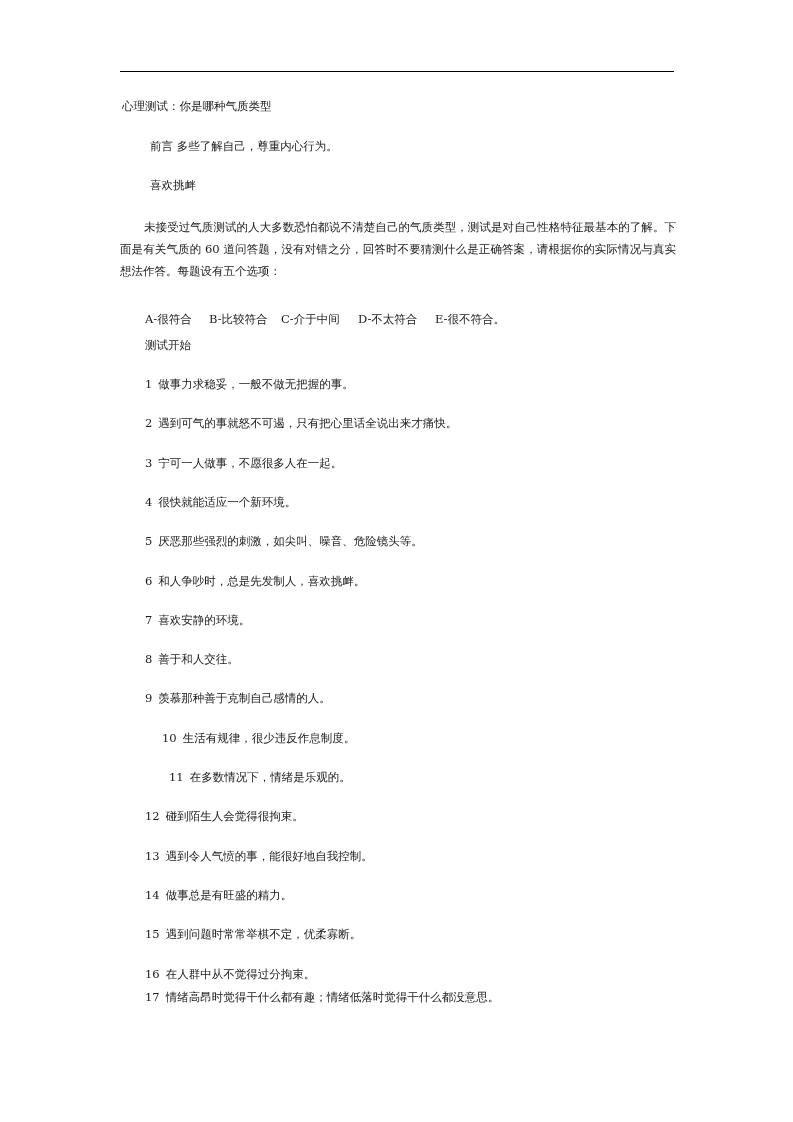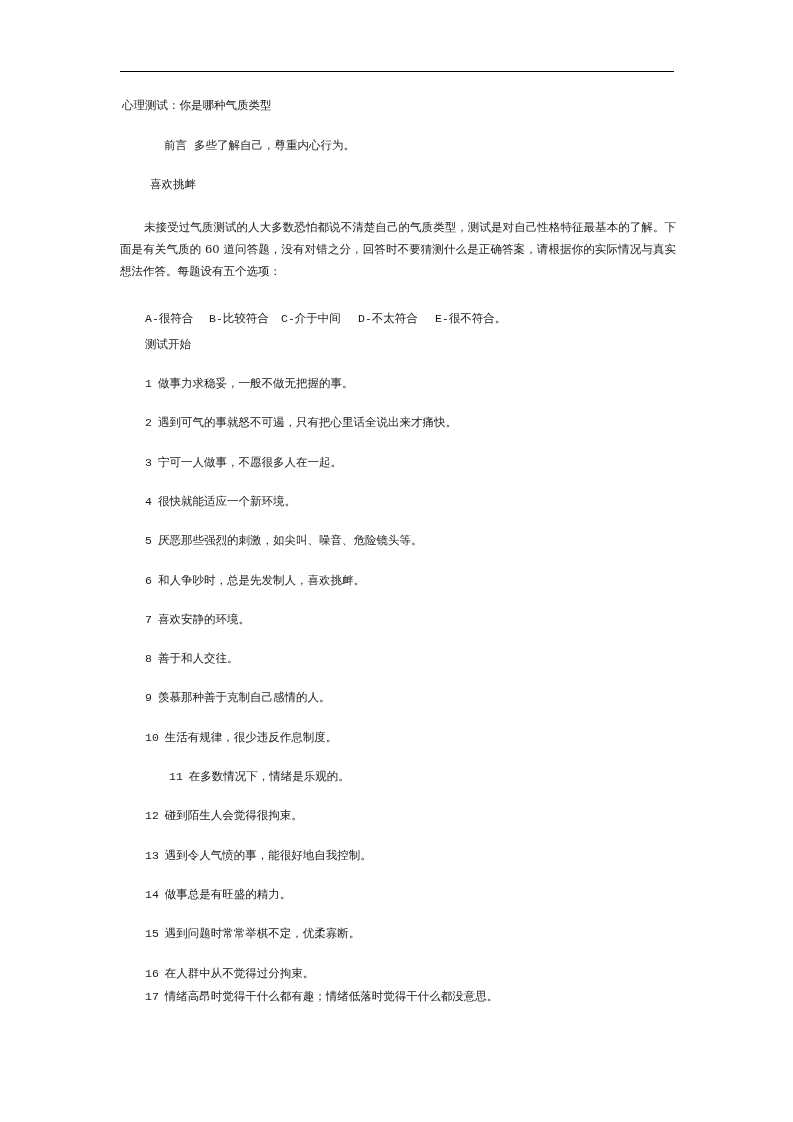--- a/index.html
+++ b/index.html
@@ -1,52 +1,52 @@
 <!DOCTYPE html>
 <html><head>
 <meta charset="utf-8">
 <style>
   html, body { margin: 0; padding: 0; background: #ffffff; }
   body { width: 793px; height: 1122px; position: relative; overflow: hidden;
          font-family: "DejaVu Serif", "Liberation Serif", serif; color: #1a1a1a; }
   .rule { position: absolute; left: 120px; top: 71px; width: 554px; height: 0;
           border-top: 1.3px solid #000; }
-  .line { position: absolute; font-size: 11.5px; line-height: 14px; white-space: nowrap; font-family: Liberation Mono, monospace; }
+  .line { position: absolute; font-size: 11.5px; line-height: 14px; white-space: nowrap; }
   .para { position: absolute; left: 120px; top: 216px; width: 556px;
           font-size: 11.5px; line-height: 22px; text-indent: 24px; text-align: justify; }
   .opt { display: inline-block; }
 </style>
 </head>
 <body>
 
 <div class="rule"></div>
 
 <div class="line" style="left:122px; top:99px;">心理测试：你是哪种气质类型</div>
-<div class="line" style="left:164px; top:139px;">前言 多些了解自己，尊重内心行为。</div>
+<div class="line" style="left:150px; top:139px;">前言 多些了解自己，尊重内心行为。</div>
 <div class="line" style="left:150px; top:178px;">喜欢挑衅</div>
 
 <div class="para">未接受过气质测试的人大多数恐怕都说不清楚自己的气质类型，测试是对自己性格特征最基本的了解。下面是有关气质的 60 道问答题，没有对错之分，回答时不要猜测什么是正确答案，请根据你的实际情况与真实想法作答。每题设有五个选项：</div>
 
 <div class="line" style="left:145px; top:298px;">
   <span class="opt" style="width:64px;">A-很符合</span><span class="opt" style="width:72px;">B-比较符合</span><span class="opt" style="width:77px;">C-介于中间</span><span class="opt" style="width:77px;margin-top:14px;">D-不太符合</span><span class="opt">E-很不符合。</span>
 </div>
 
 <div class="line" style="left:145px; top:338px;">测试开始</div>
 
 <div id="questions">
     <div class="line" style="left: 145px; top: 377px;"><span style="margin-right: 6px;">1</span><span>做事力求稳妥，一般不做无把握的事。</span></div>
     <div class="line" style="left: 145px; top: 416.3px;"><span style="margin-right: 6px;">2</span><span>遇到可气的事就怒不可遏，只有把心里话全说出来才痛快。</span></div>
     <div class="line" style="left: 145px; top: 455.6px;"><span style="margin-right: 6px;">3</span><span>宁可一人做事，不愿很多人在一起。</span></div>
     <div class="line" style="left: 145px; top: 494.9px; text-align: right;"><span style="margin-right: 6px;">4</span><span>很快就能适应一个新环境。</span></div>
     <div class="line" style="left: 145px; top: 534.2px;"><span style="margin-right: 6px;">5</span><span>厌恶那些强烈的刺激，如尖叫、噪音、危险镜头等。</span></div>
     <div class="line" style="left: 145px; top: 573.5px;"><span style="margin-right: 6px;">6</span><span>和人争吵时，总是先发制人，喜欢挑衅。</span></div>
     <div class="line" style="left: 145px; top: 612.8px;"><span style="margin-right: 6px;">7</span><span>喜欢安静的环境。</span></div>
     <div class="line" style="left: 145px; top: 652.1px;"><span style="margin-right: 6px;">8</span><span>善于和人交往。</span></div>
     <div class="line" style="left: 145px; top: 691.4px;"><span style="margin-right: 6px;">9</span><span>羡慕那种善于克制自己感情的人。</span></div>
-    <div class="line" style="left: 145px; top: 730.7px;"><span style="margin-right: 6px;">10</span><span>生活有规律，很少违反作息制度。</span></div>
+    <div class="line" style="left: 162px; top: 730.7px;"><span style="margin-right: 6px;">10</span><span>生活有规律，很少违反作息制度。</span></div>
     <div class="line" style="left: 145px; top: 770px;"><span style="margin-right: 6px; margin-left: 24px;">11</span><span>在多数情况下，情绪是乐观的。</span></div>
     <div class="line" style="left: 145px; top: 809.3px;"><span style="margin-right: 6px;">12</span><span>碰到陌生人会觉得很拘束。</span></div>
     <div class="line" style="left: 145px; top: 848.6px;"><span style="margin-right: 6px;">13</span><span>遇到令人气愤的事，能很好地自我控制。</span></div>
     <div class="line" style="left: 145px; top: 887.9px;"><span style="margin-right: 6px;">14</span><span>做事总是有旺盛的精力。</span></div>
     <div class="line" style="left: 145px; top: 927.2px;"><span style="margin-right: 6px;">15</span><span>遇到问题时常常举棋不定，优柔寡断。</span></div>
     <div class="line" style="left: 145px; top: 966.5px;"><span style="margin-right: 6px;">16</span><span>在人群中从不觉得过分拘束。</span></div>
     <div class="line" style="left: 145px; top: 990px;"><span style="margin-right: 6px;">17</span><span>情绪高昂时觉得干什么都有趣；情绪低落时觉得干什么都没意思。</span></div>
   </div>
 
 </body></html>

